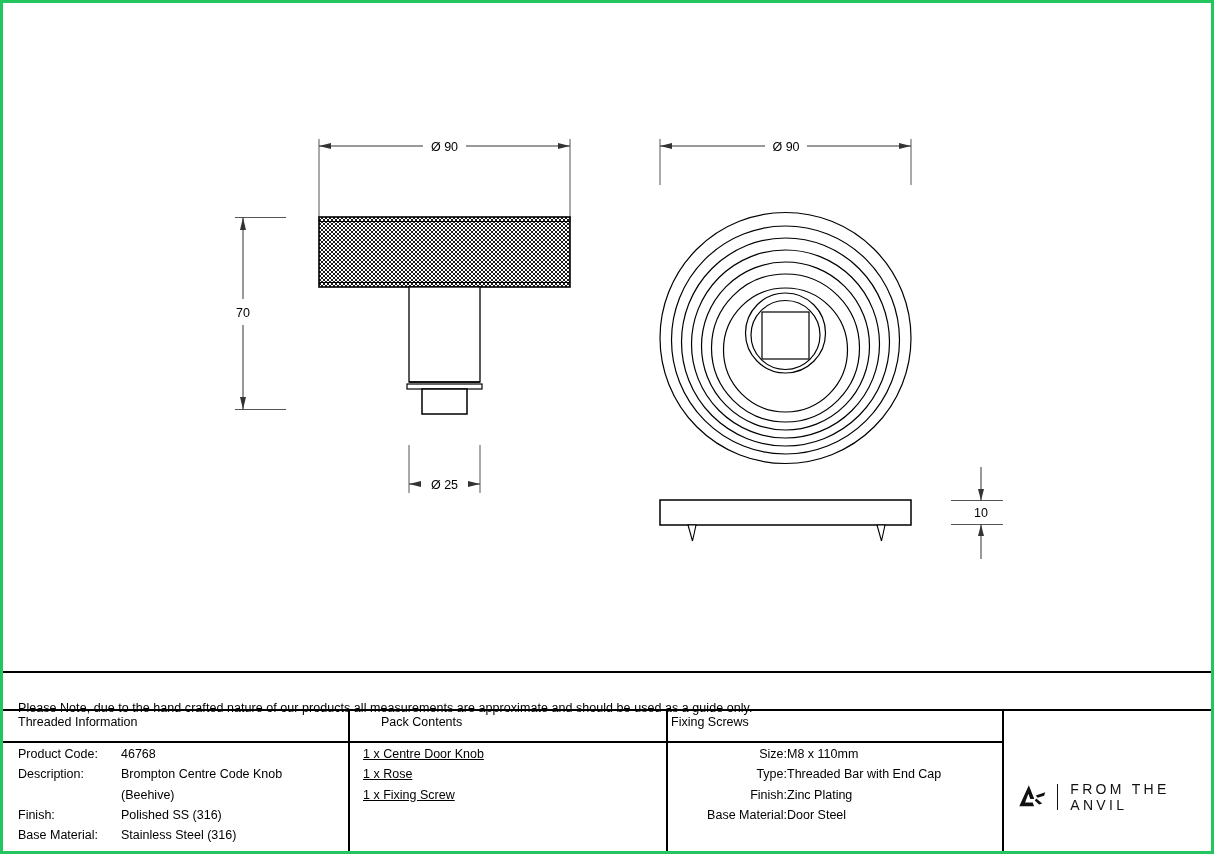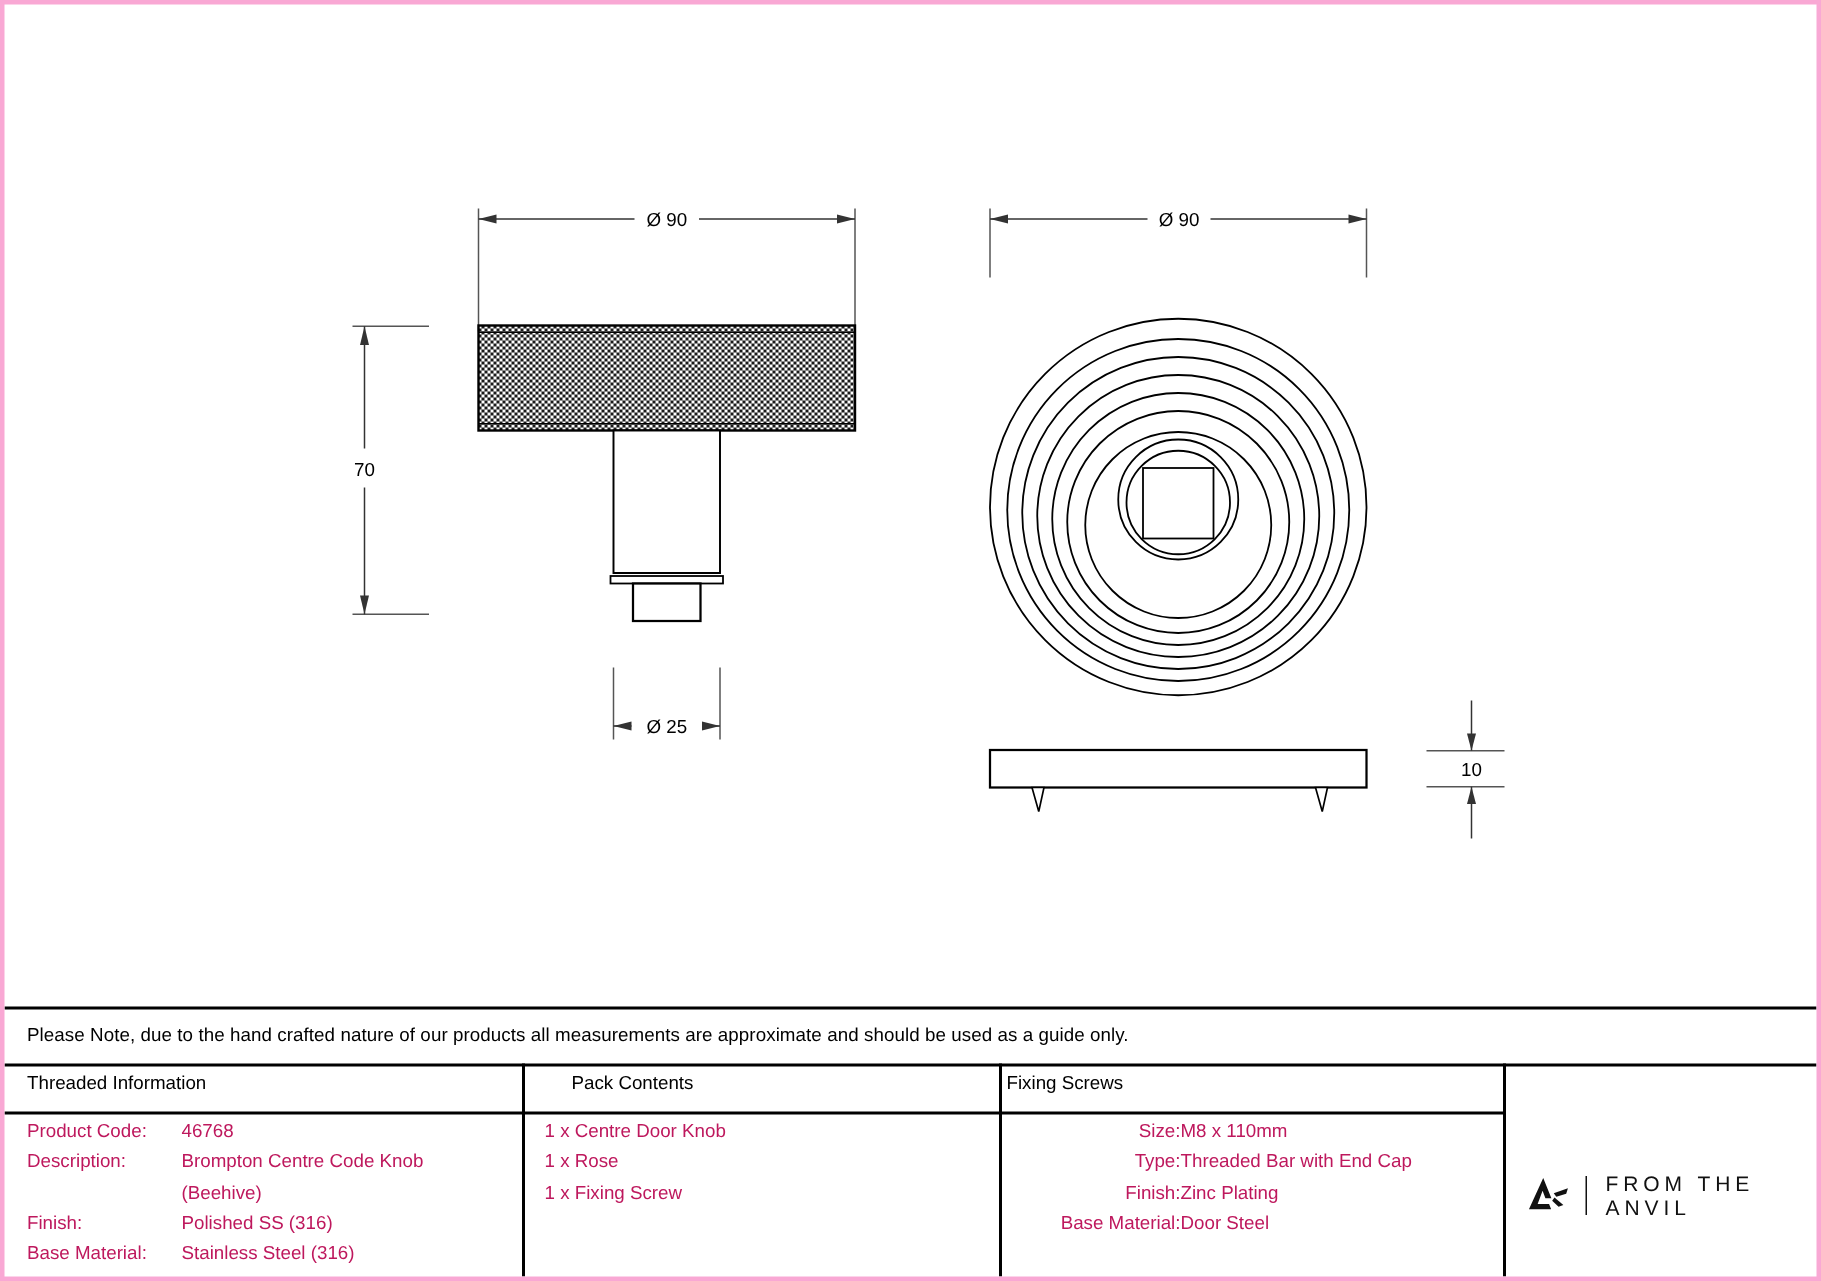--- a/index.html
+++ b/index.html
@@ -9,21 +9,21 @@
   }
   body {
     font-family: "Liberation Sans", sans-serif;
   }
   #page {
     position: relative;
     width: 1214px;
     height: 854px;
     background: #ffffff;
     box-sizing: border-box;
-    border: 3px solid #f9a8d4;
+    border: 3px solid #22c55e;
     overflow: hidden;
   }
   #drawing-area {
     position: absolute;
     left: 0; top: 0;
     width: 1208px;
     height: 848px;
   }
   svg.layer {
     position: absolute;
@@ -51,52 +51,52 @@
     background: #000000;
     height: 2px;
   }
   .tbl-vline {
     position: absolute;
     background: #000000;
     width: 2px;
   }
   .note-row {
     position: absolute;
-    left: 0; top: 0;
+    left: 0; top: 18px;
     width: 1208px;
     height: 38px;
     display: flex;
     align-items: center;
   }
   .note-text {
     padding-left: 15px;
     font-size: 12.5px;
     color: #000;
     letter-spacing: 0.05px;
   }
   .col-header {
     position: absolute;
     font-size: 12.5px;
     color: #000;
   }
   .col-body {
     position: absolute;
     font-size: 12.5px;
-    color: #be185d;
+    color: #000000;
   }
   .kv {
     display: flex;
     line-height: 20.3px;
     white-space: nowrap;
   }
   .kv .k { width: 103px; flex: 0 0 103px; }
   .kv .v { }
   .kv-cont { display: flex; line-height: 20.3px; }
   .kv-cont .k { width: 103px; flex: 0 0 103px; }
-  .packline { line-height: 20.3px; white-space: nowrap; }
+  .packline { line-height: 20.3px; white-space: nowrap; text-decoration: underline; }
   
   .kv-fx .k { width: 106px; flex: 0 0 106px; text-align: right; }
 
   
   #logo-cell {
     position: absolute;
     left: 1001px;
     top: 692px;
     width: 207px;
     height: 156px;

